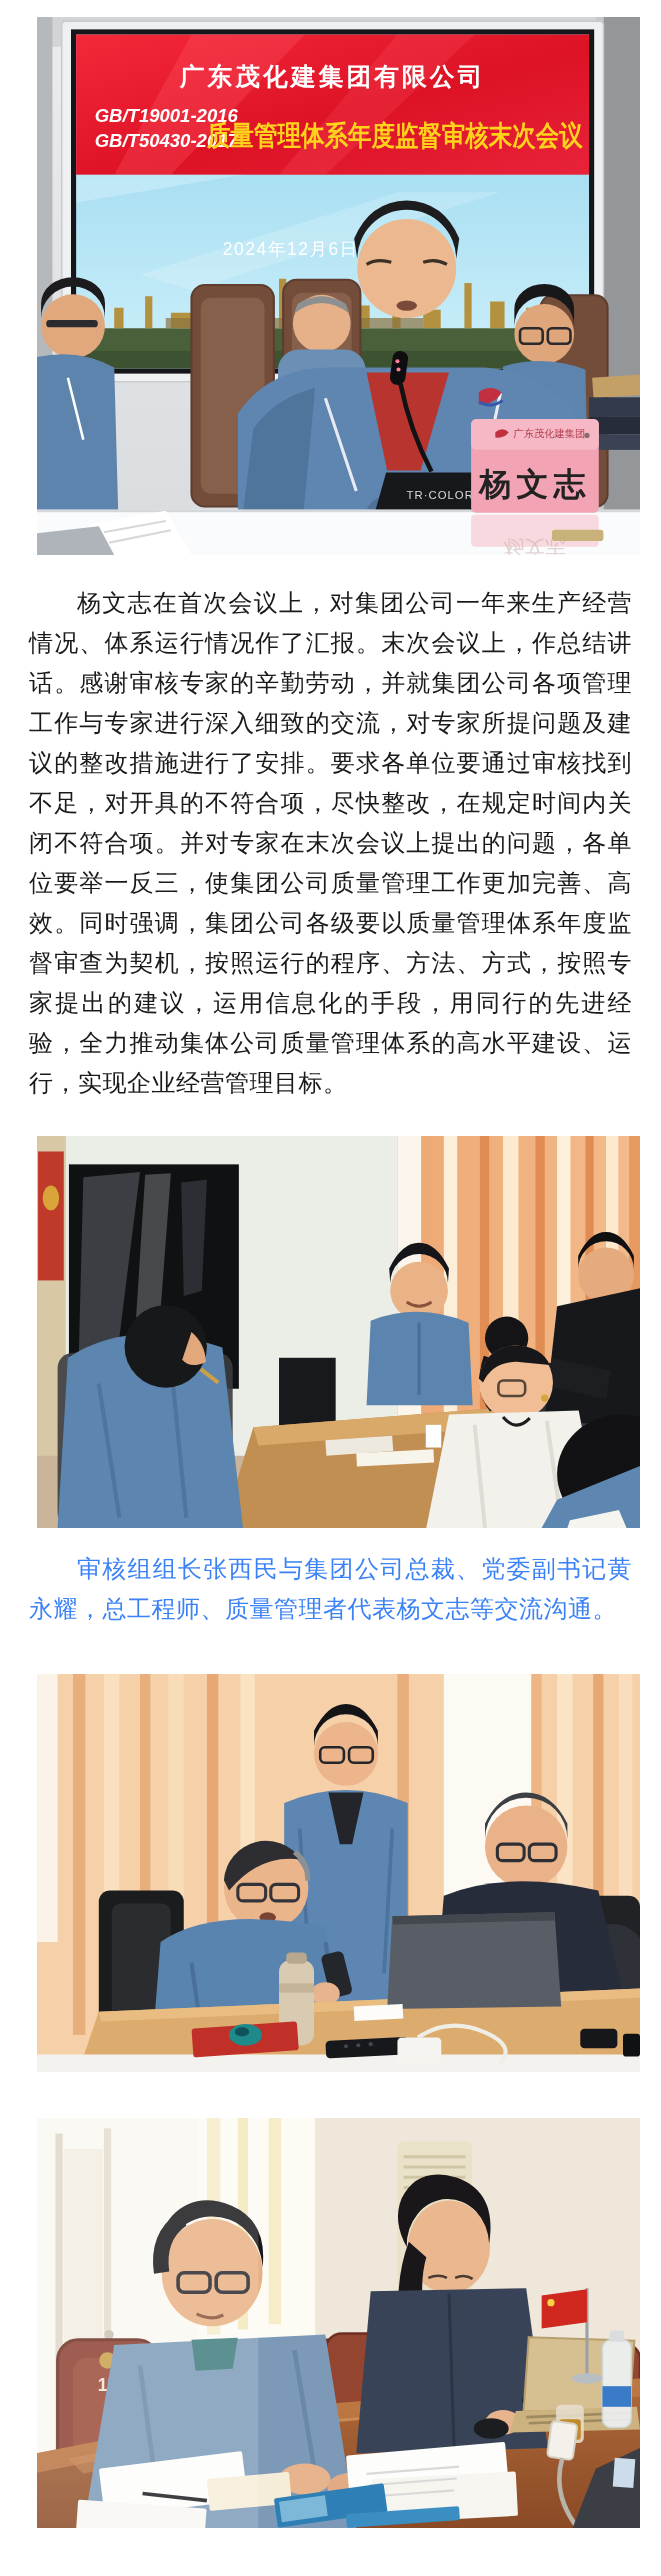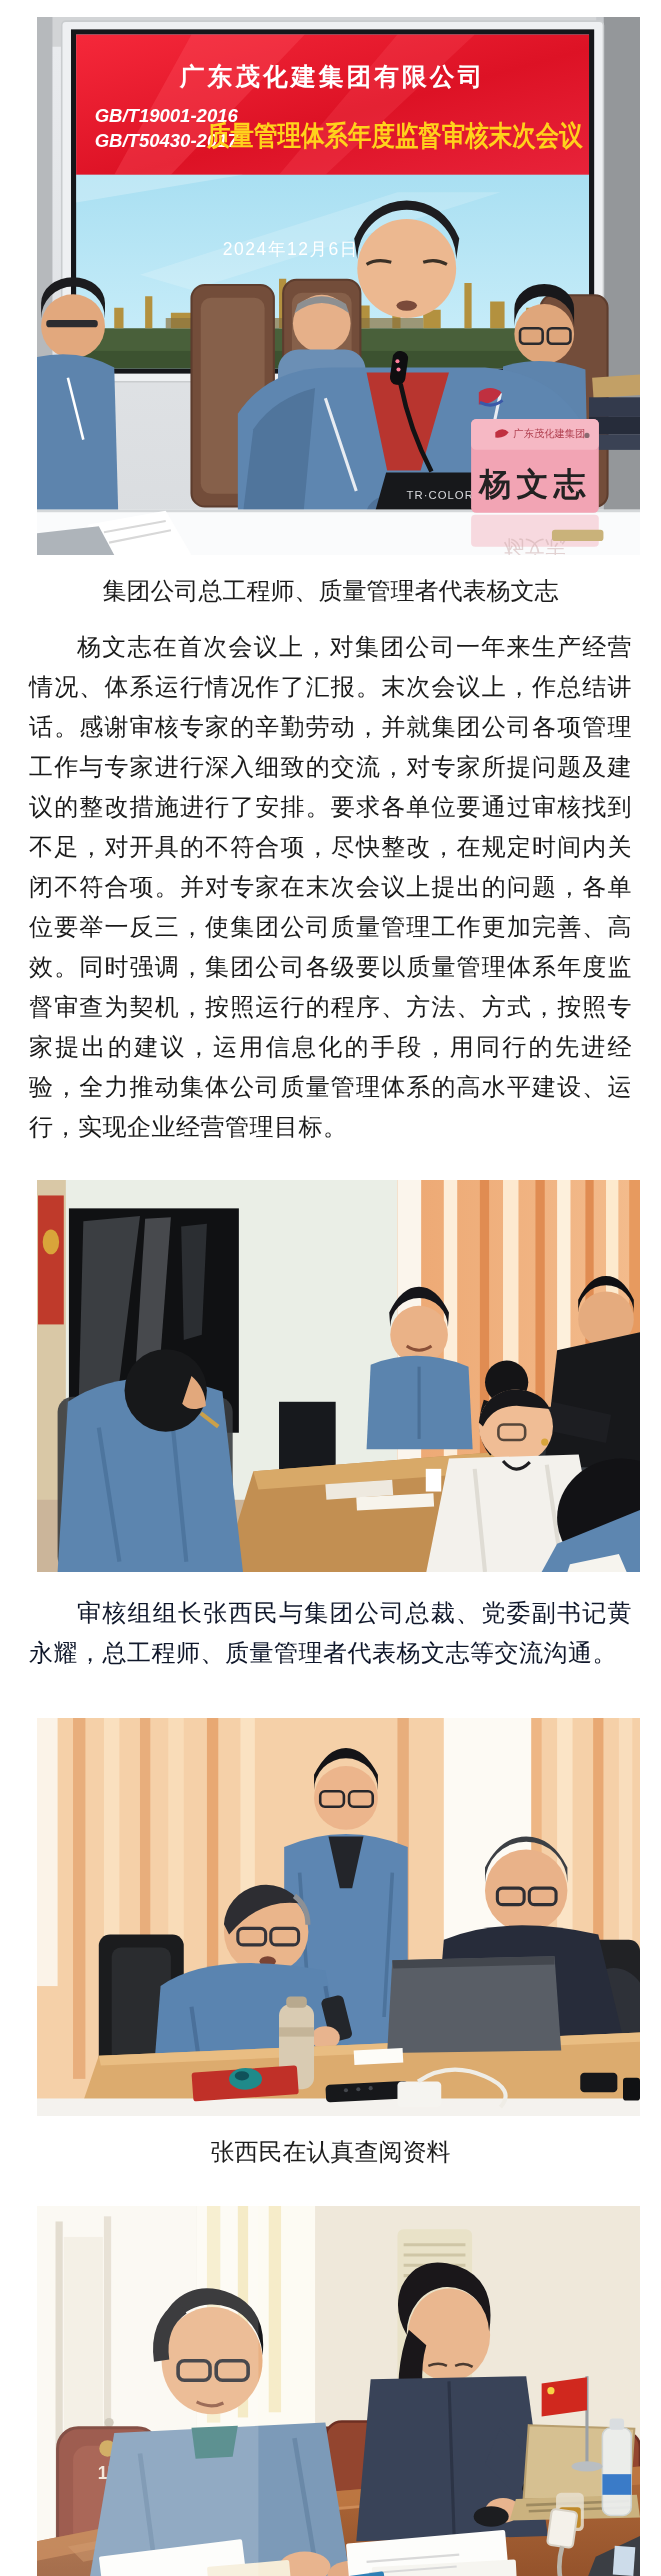--- a/index.html
+++ b/index.html
@@ -11,21 +11,21 @@
   #photo2{margin-top:25px;height:392px;}
   #photo3{margin-top:37px;height:398px;}
   #photo4{margin-top:30px;height:410px;}
   .caption-center{width:603px;margin:11.3px 0 0 29px;font-size:24px;line-height:32px;
     text-align:center;color:#1c1c1c;}
   #caption1{margin-top:11.3px;}
   #caption3{margin-top:12.4px;}
   .body-par{width:603px;margin:20px 0 0 29px;font-size:24px;line-height:40px;
     text-align:justify;text-indent:2em;color:#1a1a1a;letter-spacing:0.5px;}
   .caption-par{width:603px;margin:13px 0 0 29px;font-size:24px;line-height:40px;
-    text-align:justify;text-indent:2em;color:#0f172a;letter-spacing:0.5px;}
+    text-align:justify;text-indent:2em;color:#3b82f6;letter-spacing:0.5px;}
   .section-header{width:603px;margin:75px 0 0 29px;font-size:30px;line-height:38px;
     font-weight:700;letter-spacing:0.5px;}
 </style>
 </head>
 <body>
 
 <div class="page">
 
   <figure class="photo" id="photo1">
     <svg viewBox="0 0 1171 1044" preserveAspectRatio="none">
@@ -160,21 +160,20 @@
       </g>
 
       <rect x="1000" y="995" width="100" height="22" rx="6" fill="#c9b27a"></rect>
 
       <polygon points="100,985 250,958 300,1044 70,1044" fill="#ffffff"></polygon>
       <path d="M130,1000 l120,-22 M140,1020 l120,-24" stroke="#d8d8d8" stroke-width="4" fill="none"></path>
       <polygon points="0,1002 120,988 150,1044 0,1044" fill="#aeb4ba"></polygon>
     </svg>
   </figure>
 
-  <p class="caption-center" id="caption1">集团公司总工程师、质量管理者代表杨文志</p>
 
   <p class="body-par">杨文志在首次会议上，对集团公司一年来生产经营情况、体系运行情况作了汇报。末次会议上，作总结讲话。感谢审核专家的辛勤劳动，并就集团公司各项管理工作与专家进行深入细致的交流，对专家所提问题及建议的整改措施进行了安排。要求各单位要通过审核找到不足，对开具的不符合项，尽快整改，在规定时间内关闭不符合项。并对专家在末次会议上提出的问题，各单位要举一反三，使集团公司质量管理工作更加完善、高效。同时强调，集团公司各级要以质量管理体系年度监督审查为契机，按照运行的程序、方法、方式，按照专家提出的建议，运用信息化的手段，用同行的先进经验，全力推动集体公司质量管理体系的高水平建设、运行，实现企业经营管理目标。</p>
 
 
   <figure class="photo" id="photo2">
     <svg viewBox="0 0 1171 760" preserveAspectRatio="none">
       <defs>
         <linearGradient id="p2curtain" x1="0" y1="0" x2="1" y2="0">
           <stop offset="0" stop-color="#eda873"></stop>
             <stop offset="1" stop-color="#f3bc8d"></stop>
@@ -346,21 +345,20 @@
         <circle cx="624" cy="720" r="4" fill="#44474d"></circle>
         <circle cx="648" cy="718" r="4" fill="#44474d"></circle>
       <rect x="700" y="705" width="85" height="50" rx="8" fill="#f5f4f0"></rect>
       <path d="M740,705 q60,-40 130,-10 q60,26 30,60" stroke="#efede6" stroke-width="8" fill="none"></path>
       <rect x="1055" y="688" width="72" height="38" rx="8" fill="#16171a"></rect>
       <rect x="1138" y="698" width="33" height="44" rx="6" fill="#101113"></rect>
       <rect x="615" y="645" width="95" height="28" fill="#fdfcf8" transform="rotate(-3 615 645)"></rect>
     </svg>
   </figure>
 
-  <p class="caption-center" id="caption3">张西民在认真查阅资料</p>
 
   <figure class="photo" id="photo4">
     <svg viewBox="0 0 1171 795" preserveAspectRatio="none">
       <defs>
         <linearGradient id="p4table" x1="0" y1="0" x2="0" y2="1">
           <stop offset="0" stop-color="#b06a3a"></stop>
             <stop offset="1" stop-color="#8a4a26"></stop>
         </linearGradient>
       </defs>
       <rect x="0" y="0" width="1171" height="795" fill="#efe8da"></rect>

